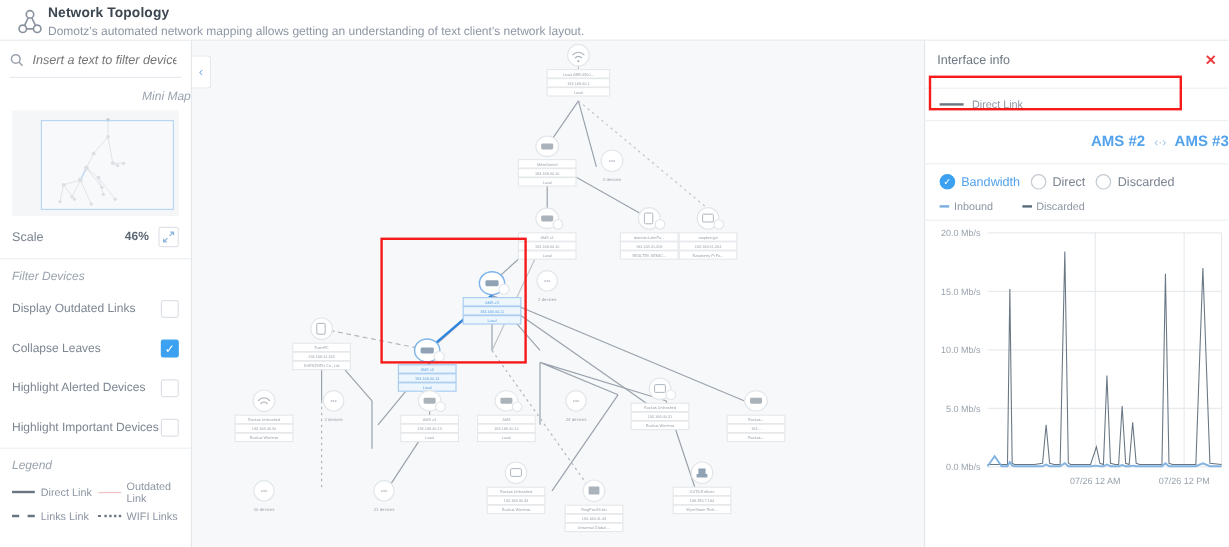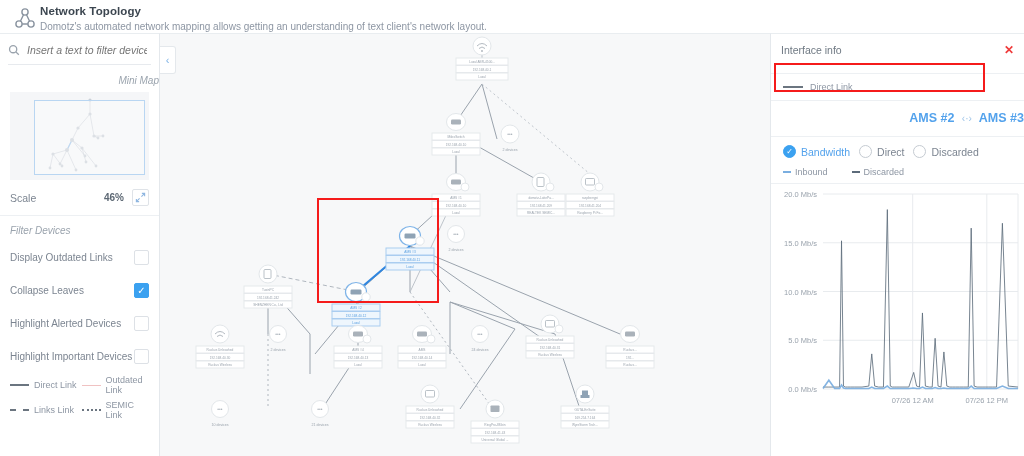--- a/index.html
+++ b/index.html
@@ -178,36 +178,37 @@
       </div>
       <div class="chk-row">
         <span class="chk-label">Highlight Alerted Devices</span>
         <span class="chk"></span>
       </div>
       <div class="chk-row">
         <span class="chk-label">Highlight Important Devices</span>
         <span class="chk"></span>
       </div>
 
+      <div class="legend-title">Legend</div>
       <div class="legend-grid">
         <div class="lg-item">
           <span class="lg-swatch lg-solid-dark"></span>
           <span>Direct Link</span>
         </div>
         <div class="lg-item">
           <span class="lg-swatch lg-solid-red"></span>
           <span>Outdated Link</span>
         </div>
         <div class="lg-item">
           <span class="lg-swatch lg-dash"></span>
           <span>Links Link</span>
         </div>
         <div class="lg-item">
           <span class="lg-swatch lg-dot"></span>
-          <span>SEMIC Link</span>
+          <span>WIFI Links</span>
         </div>
       </div>
     </div>
 
     <div class="canvas">
       <div class="collapse-tab">‹</div>
 
       <svg class="topology-svg" width="610" height="423" viewBox="0 0 610 423">
         <defs>
           <g id="nodeBadge"></g>

